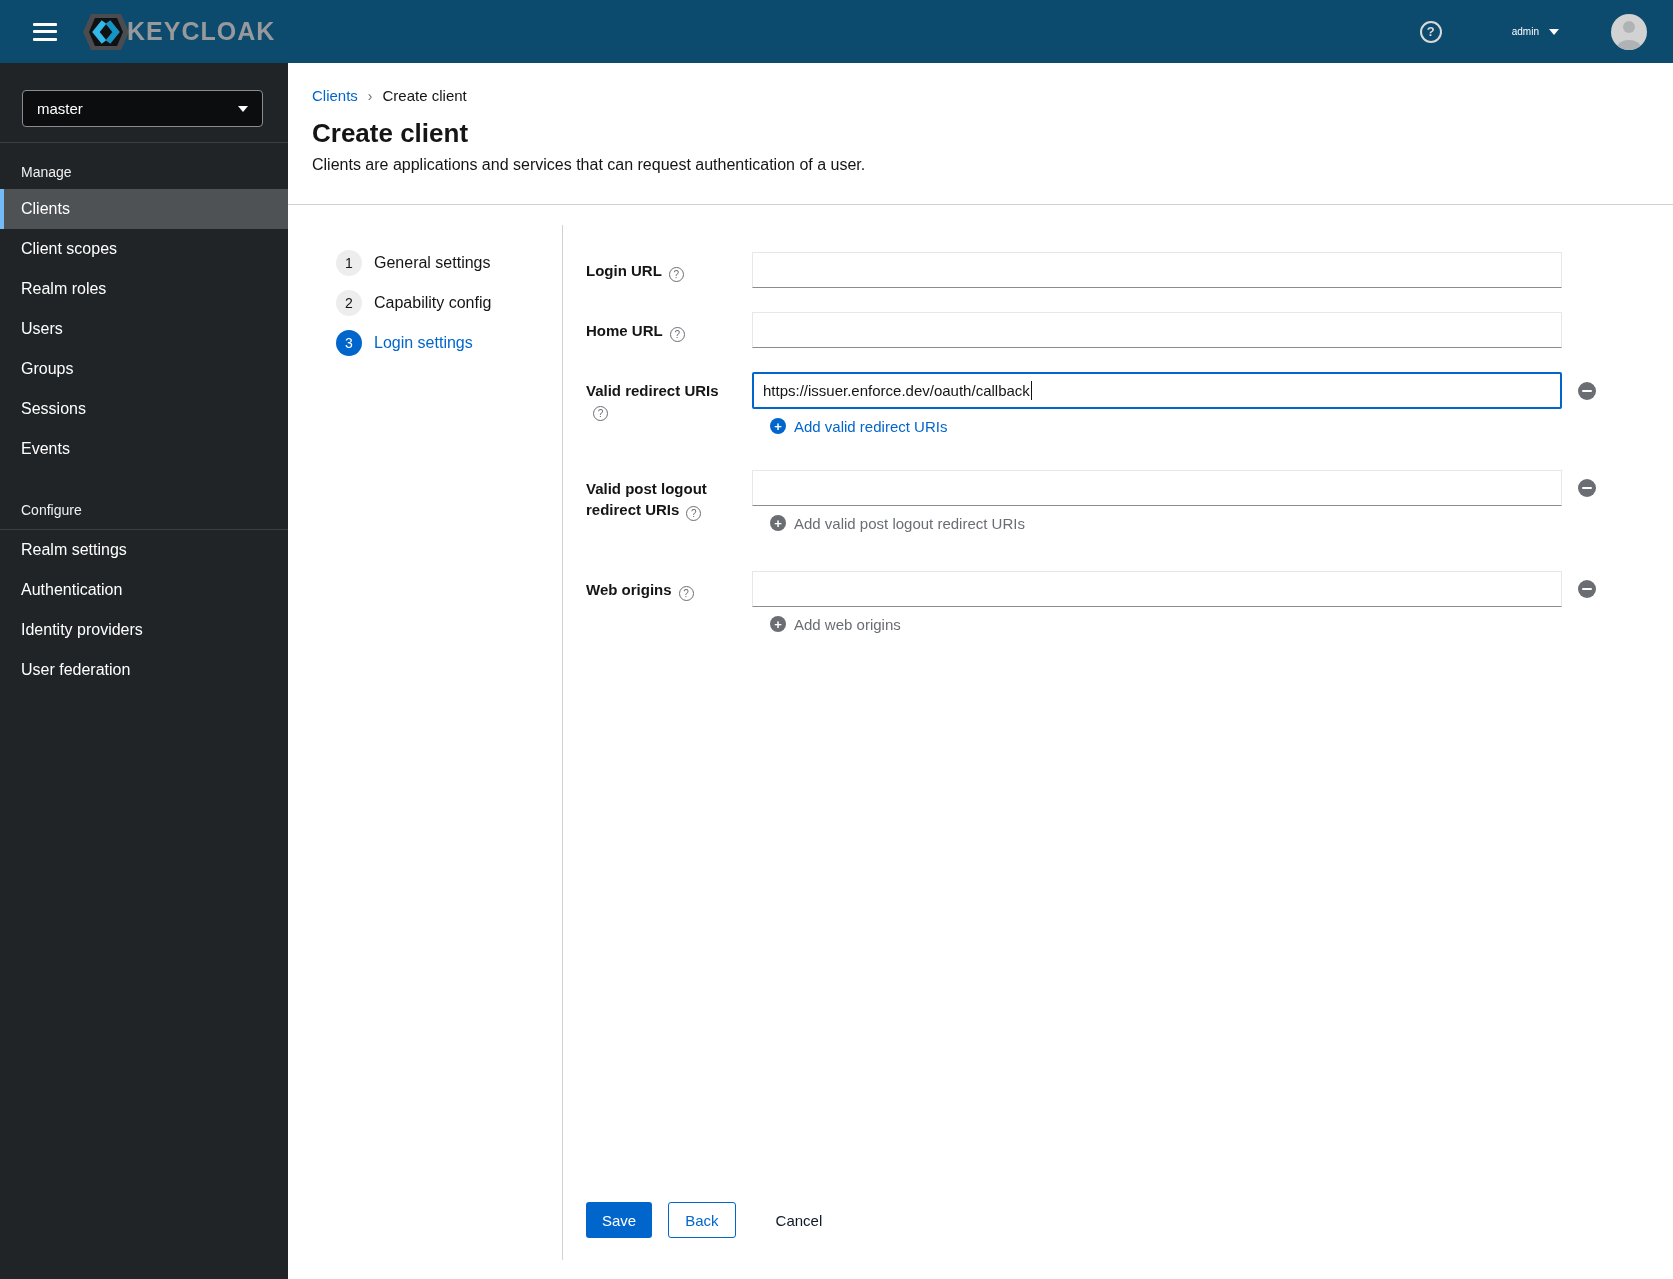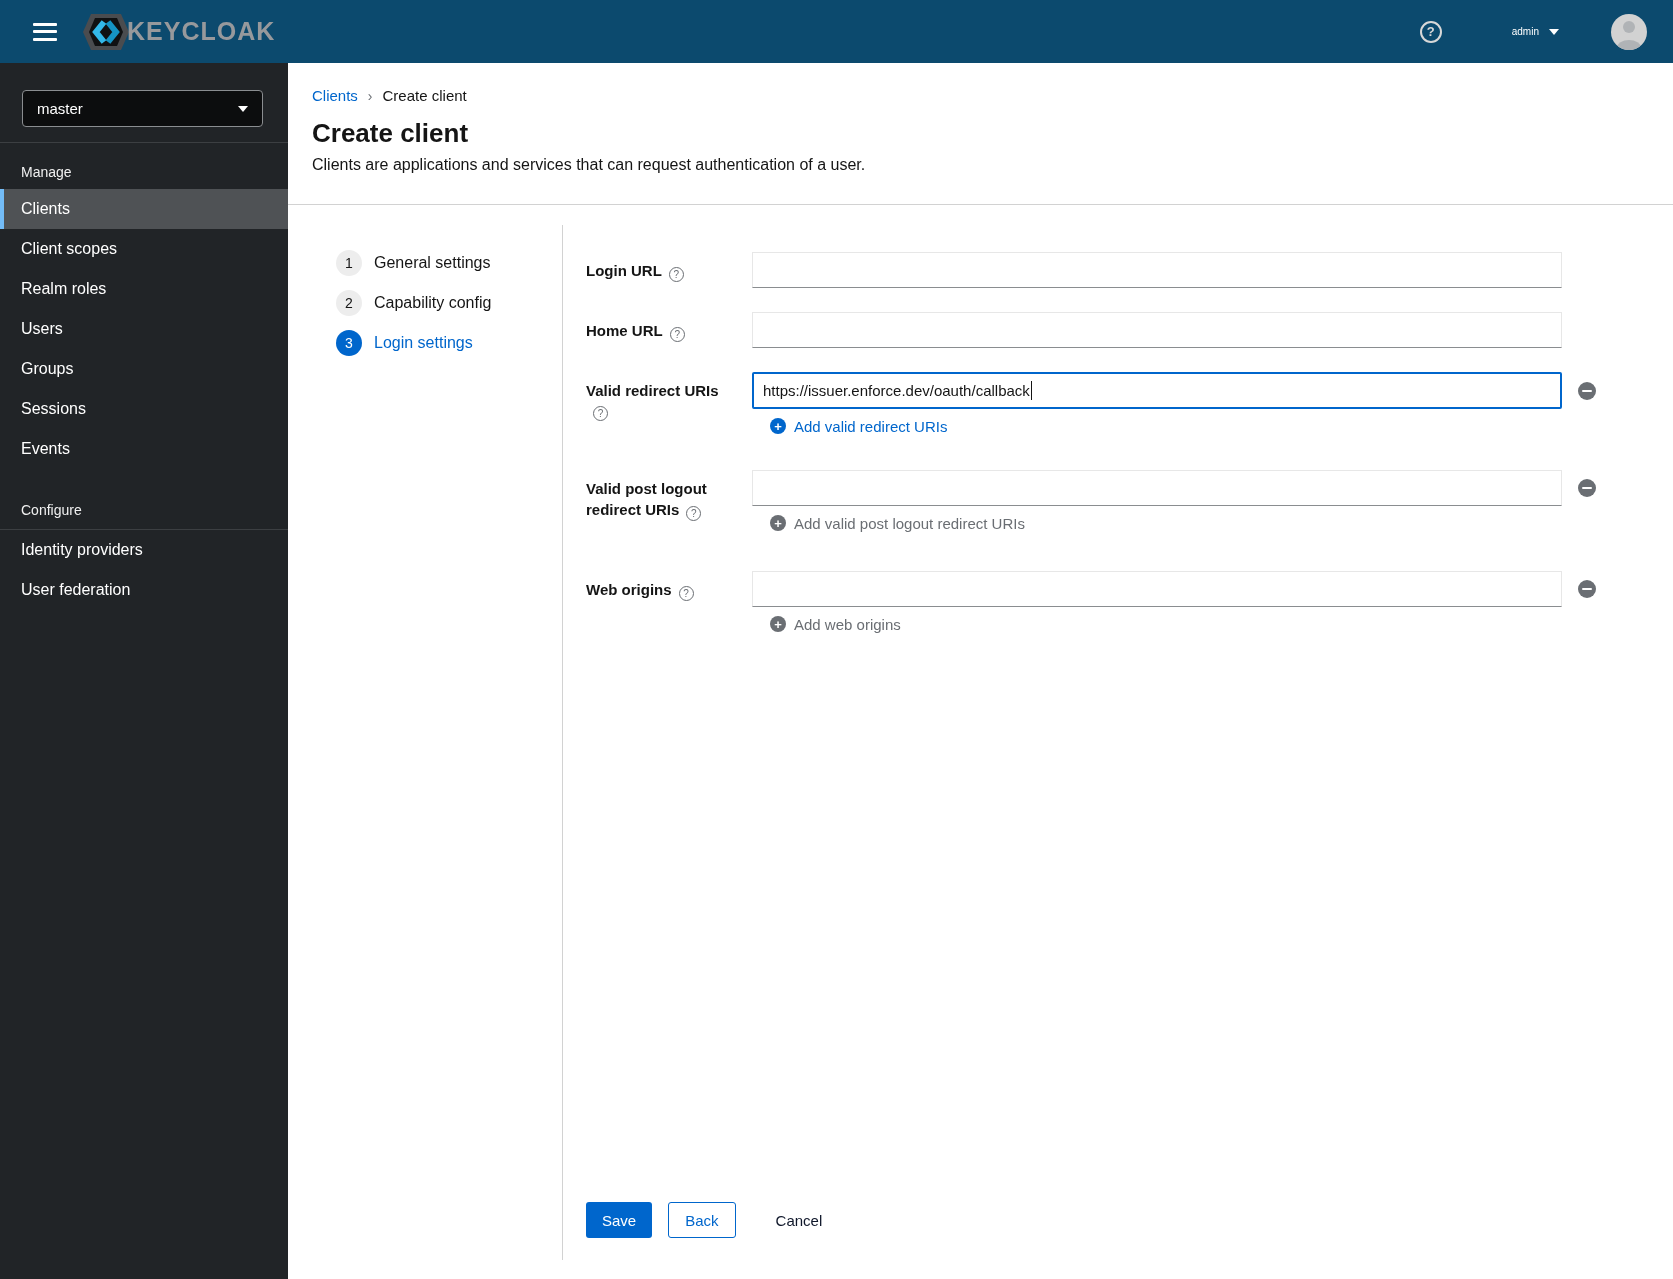--- a/index.html
+++ b/index.html
@@ -193,20 +193,26 @@
     <div class="nav-item">
         <span>Events</span>
       </div>
   </div>
 
   <div class="configure-block">
     <div class="nav-section-title">Configure</div>
     <div class="sidebar-divider"></div>
     <div class="nav-items" style="margin-top:0;">
       <div class="nav-item">
+          <span>Realm settings</span>
+        </div>
+      <div class="nav-item">
+          <span>Authentication</span>
+        </div>
+      <div class="nav-item">
           <span>Identity providers</span>
         </div>
       <div class="nav-item">
           <span>User federation</span>
         </div>
     </div>
   </div>
 </nav>
 
 <main class="content">

